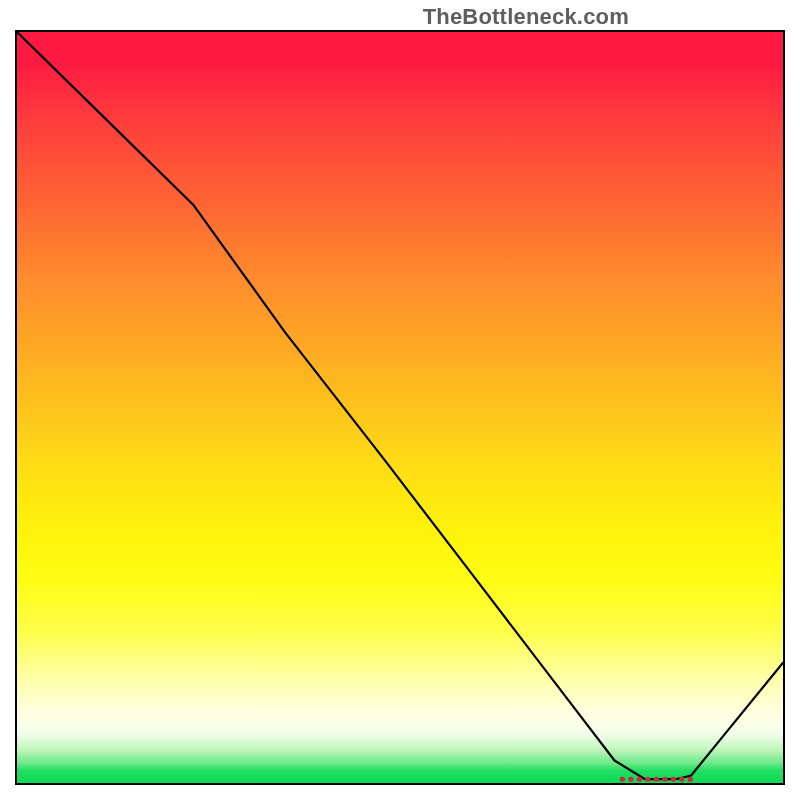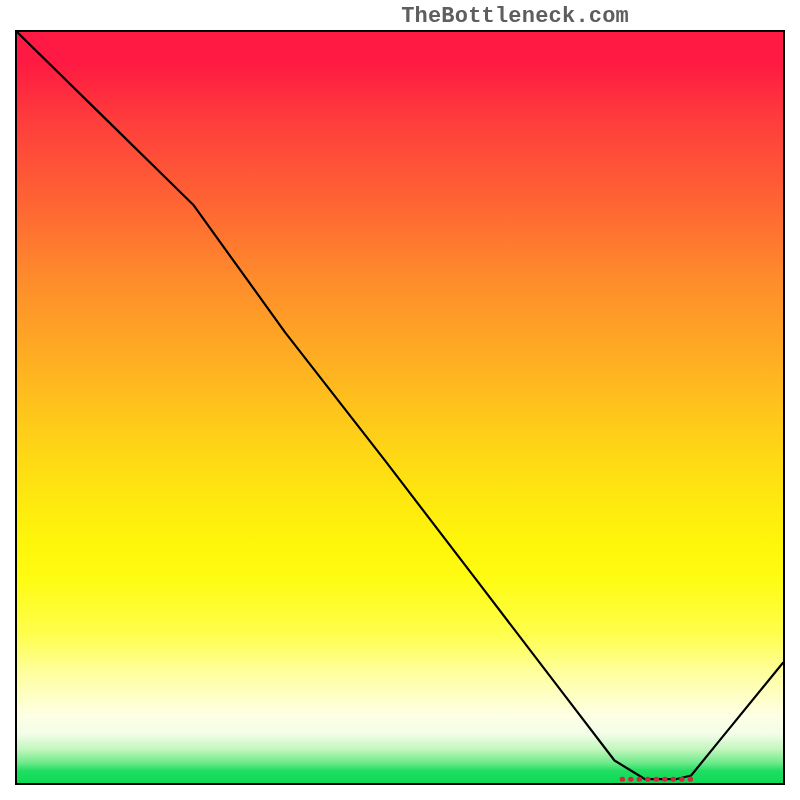--- a/index.html
+++ b/index.html
@@ -8,21 +8,20 @@
     width: 800px;
     height: 800px;
     overflow: hidden;
     background: #ffffff;
     font-family: Arial, Helvetica, sans-serif;
   }
   .container {
     position: relative;
     width: 643px;
     height: 800px;
-    font-family: Liberation Mono, monospace;
   }
   .watermark {
     position: absolute;
     top: 4px;
     right: 14px;
     font-size: 22px;
     font-weight: bold;
     color: #5e5e5e;
     letter-spacing: 0.2px;
   }

